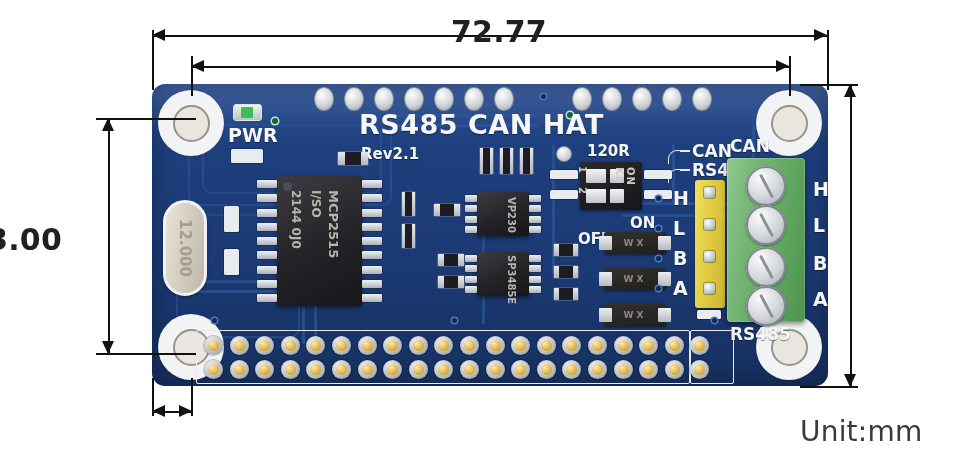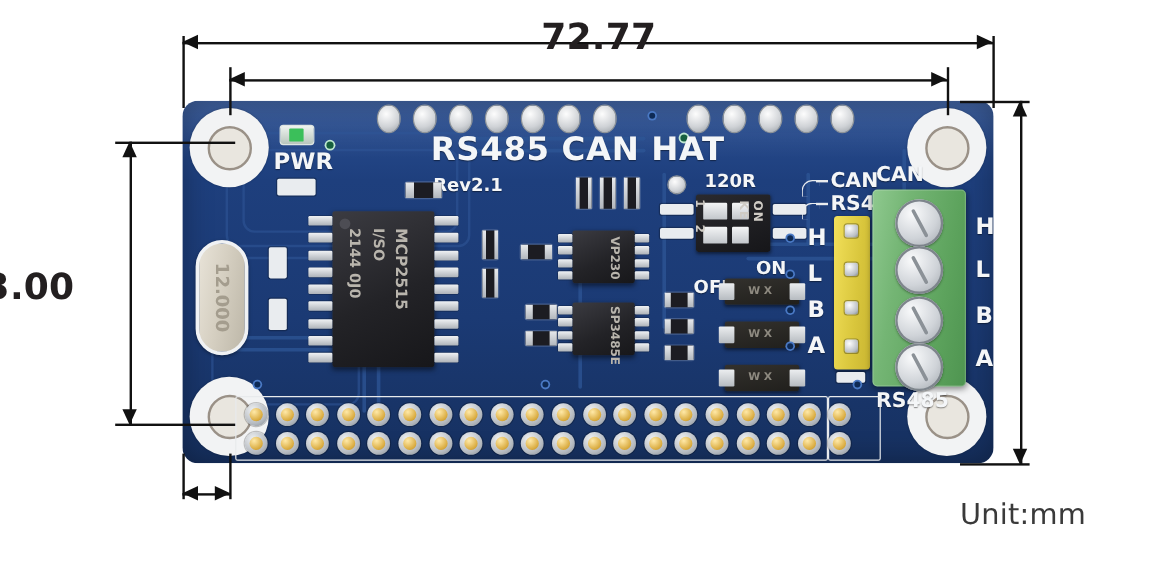--- a/index.html
+++ b/index.html
@@ -9,21 +9,21 @@
   #stage{position:absolute;left:0;top:0;width:960px;height:468px;}
 
   
   .dimlabel{position:absolute;color:#231f20;font-weight:bold;
             letter-spacing:.2px;white-space:nowrap;}
   .dim-65{left:451px;top:14px;font-size:30px;}
   .dim-58{left:451px;top:52px;font-size:30px;}
   .dim-23{left:62px;top:222px;font-size:30px;}
   .dim-30{left:860px;top:222px;font-size:30px;}
   .dim-3 {left:203px;top:409px;font-size:30px;}
-  .unit  {left:800px;top:415px;font-size:24px;font-weight:normal;color:#3a3a3a;}
+  .unit  {left:800px;top:415px;font-size:28px;font-weight:normal;color:#3a3a3a;}
 
   .exline{position:absolute;background:#111;}
   .vline{width:1.6px;}
   .hline{height:1.6px;}
 
   .dimline{position:absolute;height:1.7px;background:#111;}
   .dimlineV{position:absolute;width:1.7px;background:#111;}
 
   .arw{position:absolute;width:0;height:0;}
   .arw-l{border-top:6.5px solid transparent;border-bottom:6.5px solid transparent;

